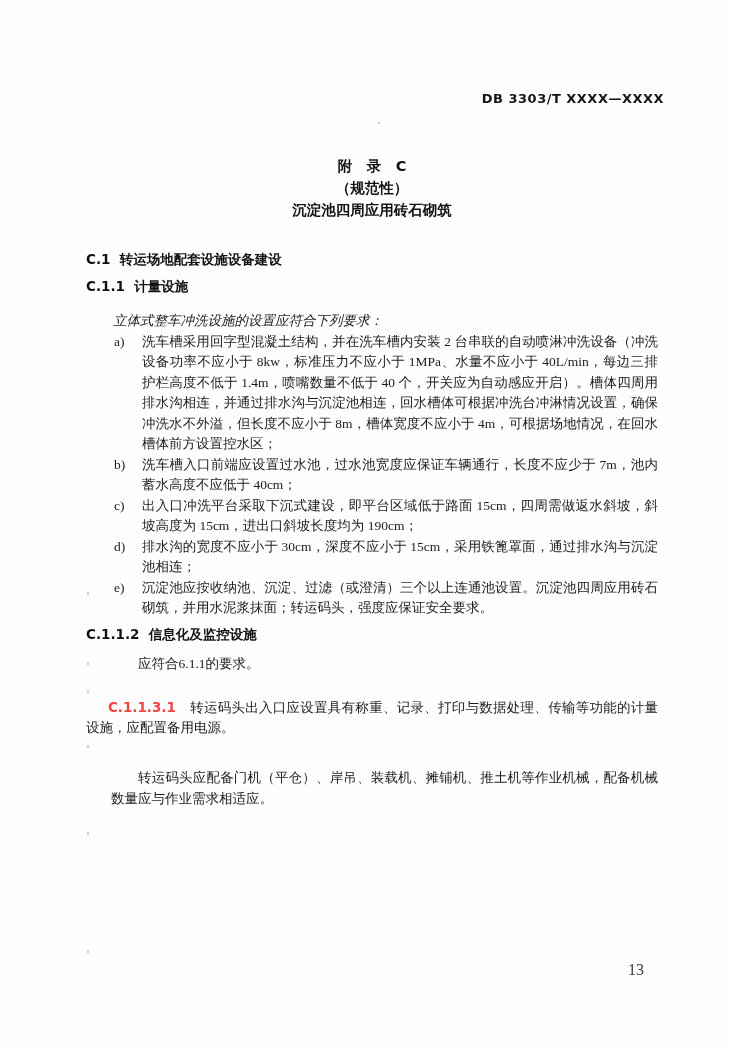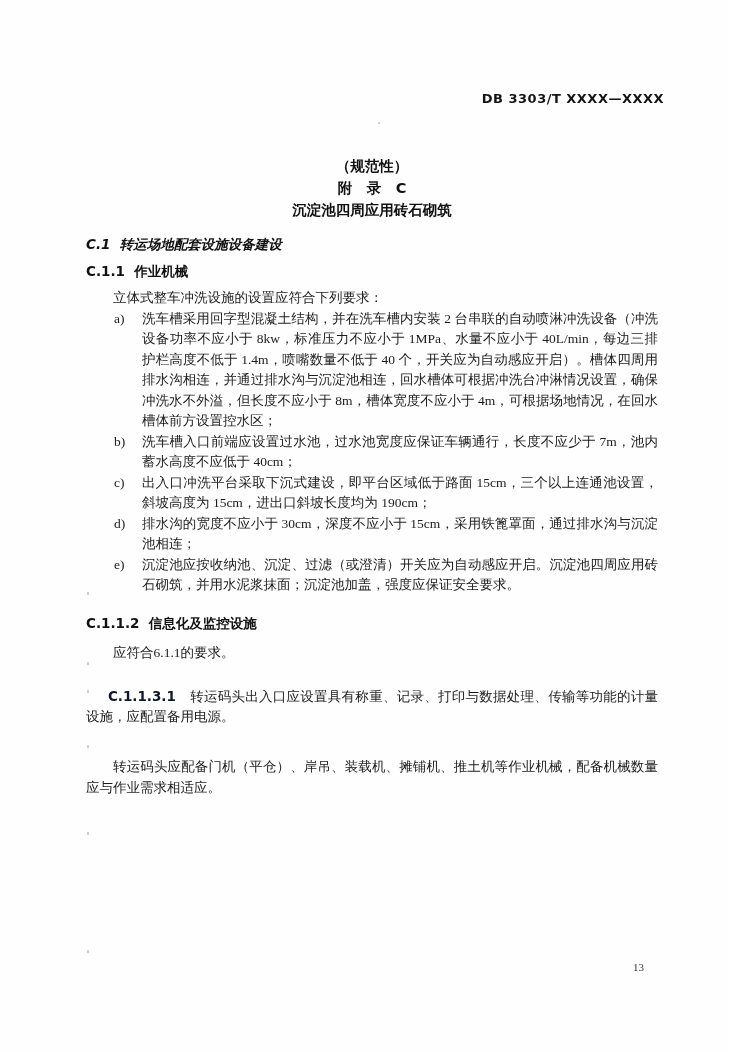--- a/index.html
+++ b/index.html
@@ -46,31 +46,31 @@
   }
   .h {
     font-family: "DejaVu Sans", "Liberation Sans", sans-serif;
     font-weight: bold;
     font-size: 13.5px;
     line-height: 22px;
     color: #111;
     white-space: pre-wrap;
     text-align: left;
   }
-  .h1-sec { margin-top: 12px; font-style: italic; }
+  .h1-sec { margin-top: 27px; }
   .h2-sec { margin-top: 5px; }
   .h3-sec { margin-top: 7px; }
-  .h3-later { margin-top: 16px; }
+  .h3-later { margin-top: 4px; }
   .para {
     text-align: justify;
     white-space: pre-wrap;
   }
   .indent { text-indent: 2em; }
-  .intro { margin-top: 6px; }
-  .after-h { margin-top: 9px; }
+  .intro { margin-top: 14px; font-style: italic; }
+  .after-h { margin-top: 9px; margin-left: 25px; }
   .list { margin-top: 0; }
   .li {
     display: flex;
     align-items: flex-start;
   }
   .li-marker {
     flex: none;
     width: 28px;
     padding-left: 28px;
     white-space: pre;
@@ -80,29 +80,29 @@
     text-align: justify;
     white-space: pre-wrap;
   }
   .clause {
     text-align: justify;
     white-space: pre-wrap;
   }
   .clause-num {
     font-family: "DejaVu Sans", "Liberation Sans", sans-serif;
     font-weight: bold;
-    color: #0f172a;
+    color: #ef4444;
     margin-right: 14px;
     white-space: pre;
   }
   .page-number {
     position: absolute;
     top: 961px;
     right: 84px;
-    font-size: 11px;
+    font-size: 16px;
     color: #3a3a3a;
     font-family: "Liberation Serif", "DejaVu Serif", serif;
   }
   .speck {
     position: absolute;
     background: #9a9a9a;
     opacity: 0.45;
   }
 </style>
 </head>
@@ -115,49 +115,49 @@
   <div class="speck" style="left:378px;top:122px;width:2px;height:2px;"></div>
   <div class="speck" style="left:87px;top:592px;width:2px;height:3px;"></div>
   <div class="speck" style="left:87px;top:662px;width:2px;height:3px;"></div>
   <div class="speck" style="left:87px;top:690px;width:2px;height:3px;"></div>
   <div class="speck" style="left:87px;top:745px;width:2px;height:3px;"></div>
   <div class="speck" style="left:87px;top:832px;width:2px;height:3px;"></div>
   <div class="speck" style="left:87px;top:950px;width:2px;height:3px;"></div>
 
   <div class="content">
 
+    <div class="title-line">附　录　C</div>
     <div class="title-line">（规范性）</div>
-    <div class="title-line">附　录　C</div>
     <div class="title-line">沉淀池四周应用砖石砌筑</div>
 
     <div class="h h1-sec">C.1  转运场地配套设施设备建设</div>
-    <div class="h h2-sec">C.1.1  作业机械</div>
+    <div class="h h2-sec">C.1.1  计量设施</div>
 
     <div class="para indent intro">立体式整车冲洗设施的设置应符合下列要求：</div>
 
     <div class="list">
       <div class="li">
         <span class="li-marker">a)</span>
         <span class="li-text">洗车槽采用回字型混凝土结构，并在洗车槽内安装 2 台串联的自动喷淋冲洗设备（冲洗设备功率不应小于 8kw，标准压力不应小于 1MPa、水量不应小于 40L/min，每边三排护栏高度不低于 1.4m，喷嘴数量不低于 40 个，开关应为自动感应开启）。槽体四周用排水沟相连，并通过排水沟与沉淀池相连，回水槽体可根据冲洗台冲淋情况设置，确保冲洗水不外溢，但长度不应小于 8m，槽体宽度不应小于 4m，可根据场地情况，在回水槽体前方设置控水区；</span>
       </div>
       <div class="li">
         <span class="li-marker">b)</span>
         <span class="li-text">洗车槽入口前端应设置过水池，过水池宽度应保证车辆通行，长度不应少于 7m，池内蓄水高度不应低于 40cm；</span>
       </div>
       <div class="li">
         <span class="li-marker">c)</span>
-        <span class="li-text">出入口冲洗平台采取下沉式建设，即平台区域低于路面 15cm，三个以上连通池设置，斜坡高度为 15cm，进出口斜坡长度均为 190cm；</span>
+        <span class="li-text">出入口冲洗平台采取下沉式建设，即平台区域低于路面 15cm，四周需做返水斜坡，斜坡高度为 15cm，进出口斜坡长度均为 190cm；</span>
       </div>
       <div class="li">
         <span class="li-marker">d)</span>
         <span class="li-text">排水沟的宽度不应小于 30cm，深度不应小于 15cm，采用铁篦罩面，通过排水沟与沉淀池相连；</span>
       </div>
       <div class="li">
         <span class="li-marker">e)</span>
-        <span class="li-text">沉淀池应按收纳池、沉淀、过滤（或澄清）开关应为自动感应开启。沉淀池四周应用砖石砌筑，并用水泥浆抹面；沉淀池加盖，强度应保证安全要求。</span>
+        <span class="li-text">沉淀池应按收纳池、沉淀、过滤（或澄清）三个以上连通池设置。沉淀池四周应用砖石砌筑，并用水泥浆抹面；转运码头，强度应保证安全要求。</span>
       </div>
     </div>
 
     <div class="h h3-later">C.1.1.2  信息化及监控设施</div>
     <div class="para indent after-h">应符合6.1.1的要求。</div>
 
 
     <div class="clause" style="margin-top:2px;">
       <span class="clause-num">C.1.1.3.1</span><span>转运码头出入口应设置具有称重、记录、打印与数据处理、传输等功能的计量设施，应配置备用电源。</span>
     </div>

